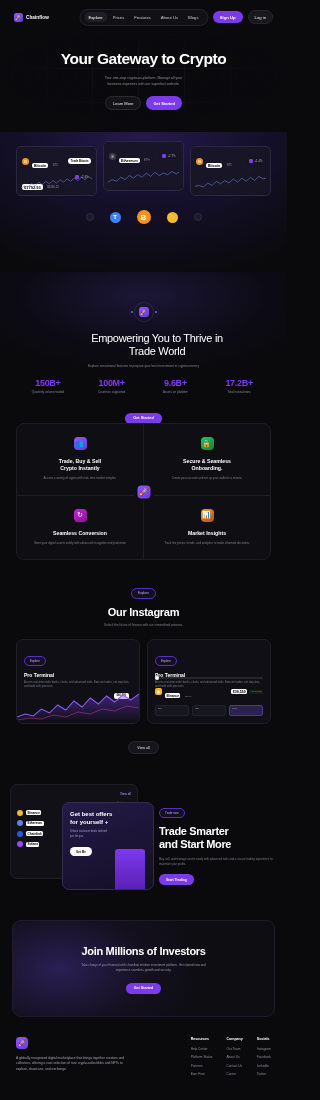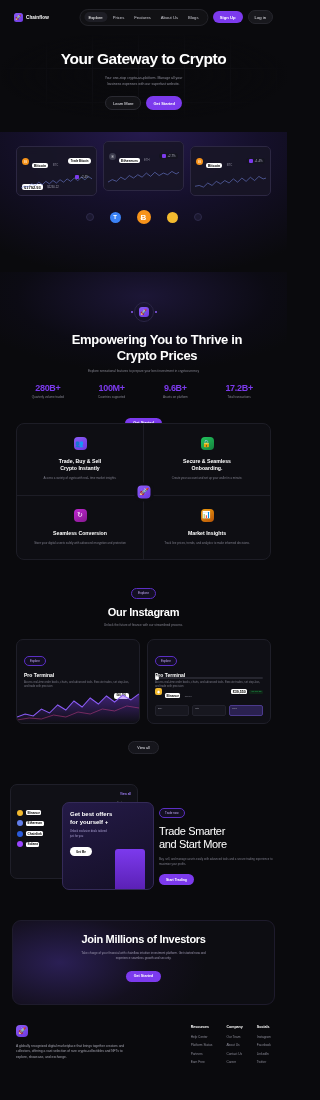--- a/index.html
+++ b/index.html
@@ -92,21 +92,21 @@
     background:radial-gradient(ellipse 80% 70% at 50% 18%,#1c1636 0%,#0c0b14 55%,#0a0a0d 80%); }
   .emp-ring { width:20px; height:20px; border-radius:50%; border:1px solid #2a2545;
     margin:0 auto 10px; display:flex; align-items:center; justify-content:center;
     position:relative; }
   .emp-ring::before,.emp-ring::after { content:""; position:absolute; width:2px;
     height:2px; border-radius:50%; background:#8b5cf6; }
   .emp-ring::before { left:-4px; } .emp-ring::after { right:-4px; }
   .emp-ico { width:10px; height:10px; border-radius:3px;
     background:linear-gradient(145deg,#8b5cf6,#6d38e0); display:flex;
     align-items:center; justify-content:center; font-size:5.5px; }
-  h2.sec-t { font-size:13px; font-weight:700; line-height:1.2; letter-spacing:-.3px;padding-left:27px; }
+  h2.sec-t { font-size:11px; font-weight:400; line-height:1.2; letter-spacing:-.3px;padding-left:27px; }
   .sec-sub { font-size:3.2px; color:#84848f; margin-top:6px; }
 
   
   .stats { display:flex; padding:0 16px; margin-top:10px; }
   .stat { flex:1; }
   .stat .v { font-size:9px; font-weight:700; color:#7c3aed; letter-spacing:-.3px; }
   .stat .l { font-size:3px; color:#83838f; margin-top:2px; }
   .cta-center { text-align:center; margin-top:11px; }
   .cta-pill { background:#7c3aed; color:#fff; font-size:3.8px; font-weight:600;
     padding:3.5px 8px; border-radius:12px; border:none; }
@@ -196,28 +196,28 @@
     background:linear-gradient(160deg,#241a47,#140f26); border:1px solid #342a58;
     border-radius:7px; padding:8px 7px; overflow:hidden; z-index:5; }
   .oc h4 { font-size:6px; font-weight:700; line-height:1.25; }
   .oc p { font-size:2.7px; color:#a89ed0; margin-top:4px; line-height:1.6; }
   .oc button { margin-top:6px; background:#fff; color:#000; border:none;
     font-size:3px; font-weight:700; padding:2.5px 6px; border-radius:9px; }
   .oc-bar { position:absolute; right:8px; bottom:0; width:30px; height:40px;
     background:linear-gradient(180deg,#7c3aed,#5b21b6); border-radius:3px 3px 0 0; }
   .tradeside { position:absolute; right:8px; top:24px; width:120px; }
   .tradeside .tagpill { font-size:2.9px; padding:2px 5px; }
-  .tradeside h2 { font-size:11px; font-weight:400; line-height:1.18;
+  .tradeside h2 { font-size:11px; font-weight:700; line-height:1.18;
     margin-top:7px; letter-spacing:-.35px; }
   .tradeside p { font-size:2.8px; color:#7e7e8b; line-height:1.65; margin-top:6px; }
   .tradeside button { margin-top:8px; background:#7c3aed; border:none; color:#fff;
     font-size:3.4px; font-weight:600; padding:3.5px 7px; border-radius:11px; }
 
   
-  .join { margin:14px 12px 0; border-radius:9px; padding:12px 14px 22px;
+  .join { margin:14px 12px 0; border-radius:9px; padding:24px 14px 22px;
     text-align:center; position:relative; overflow:hidden;
     background:radial-gradient(ellipse 70% 120% at 18% 50%,#2a1f54 0%,#14101f 48%,#0d0d12 80%);
     border:1px solid #1e1b2c; }
   .join h2 { font-size:11px; font-weight:700; letter-spacing:-.3px; }
   .join p { font-size:3px; color:#9a95ad; line-height:1.7; margin-top:6px; }
   .join button { margin-top:9px; background:#7c3aed; border:none; color:#fff;
     font-size:3.6px; font-weight:600; padding:3.5px 8px; border-radius:11px; }
 
   
   .footer { padding:20px 16px 14px; display:flex; gap:10px; }
@@ -347,27 +347,27 @@
       <span class="orb"></span>
     </div>
   </div>
 
   <div class="empower">
     <div class="emp-ring">
       <span class="emp-ico">🚀</span>
     </div>
     <h2 class="sec-t">
       <span>Empowering You to Thrive in</span><br>
-      <span>Crypto Prices</span>
+      <span>Trade World</span>
     </h2>
     <div class="sec-sub">Explore sensational features to prepare your best investment in cryptocurrency</div>
 
     <div class="stats">
       <div class="stat">
-        <div class="v">280B+</div>
+        <div class="v">150B+</div>
         <div class="l">Quarterly volume traded</div>
       </div>
       <div class="stat">
         <div class="v">100M+</div>
         <div class="l">Countries supported</div>
       </div>
       <div class="stat">
         <div class="v">9.6B+</div>
         <div class="l">Assets on platform</div>
       </div>

